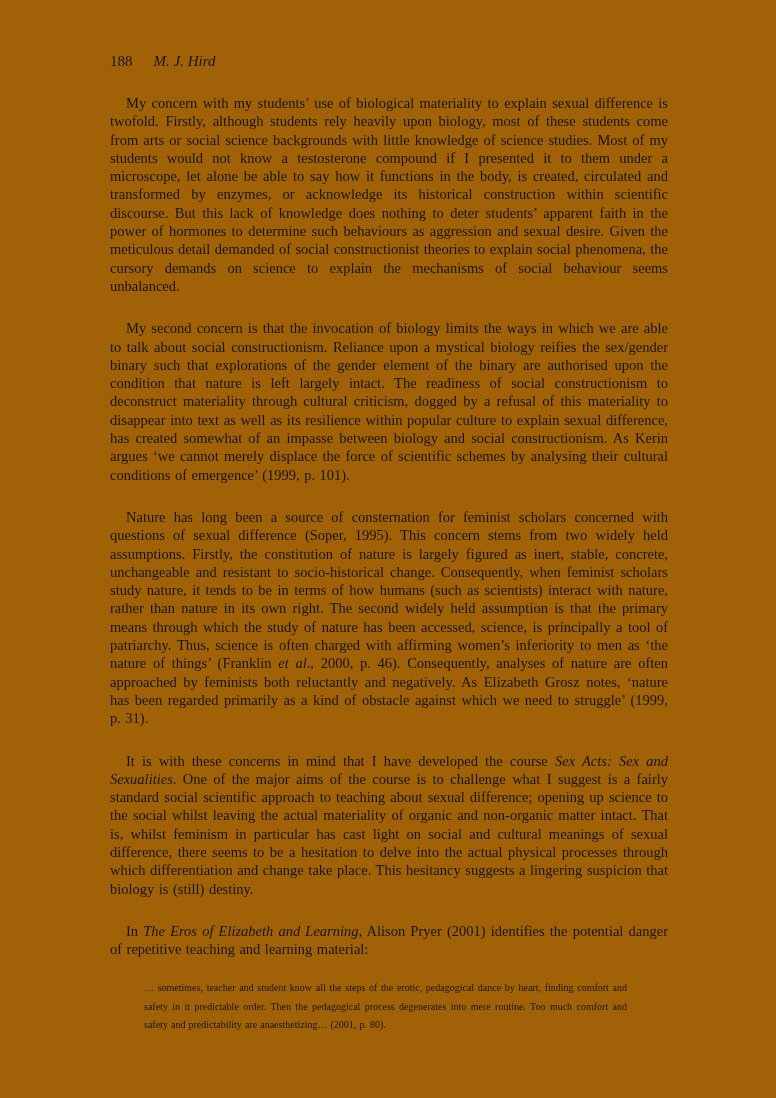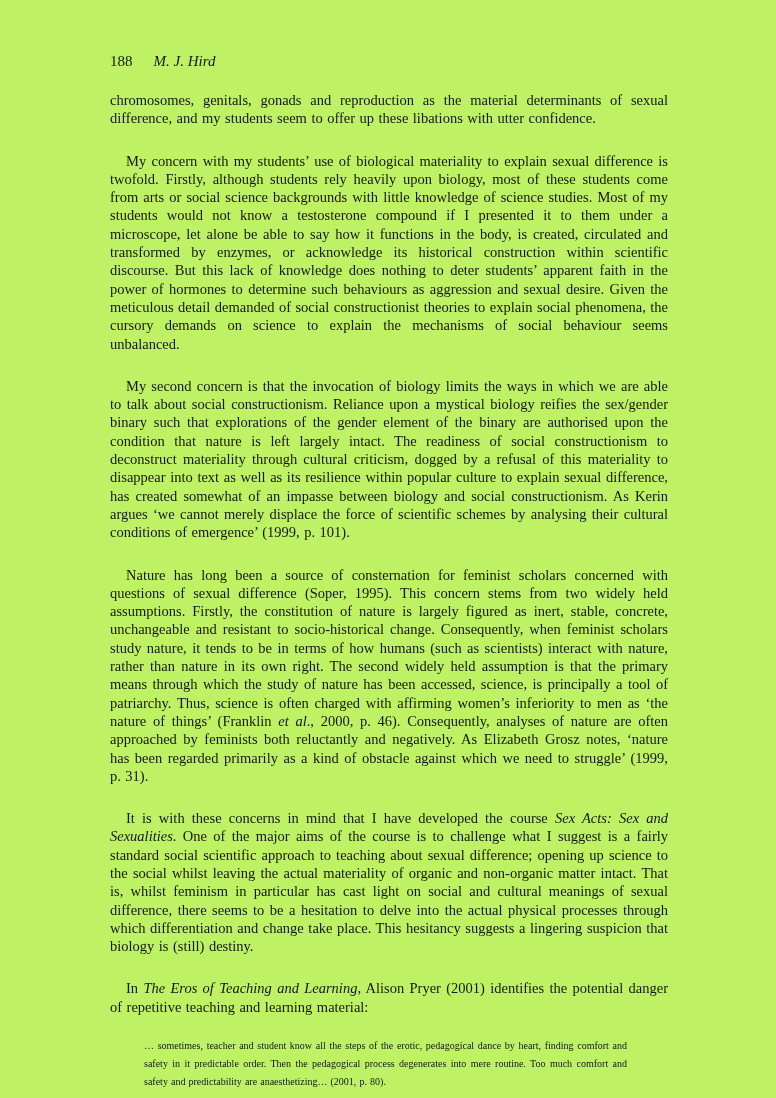--- a/index.html
+++ b/index.html
@@ -4,21 +4,21 @@
 <style>
   html, body {
     margin: 0;
     padding: 0;
     background: #ffffff;
   }
   .page {
     position: relative;
     width: 776px;
     height: 1098px;
-    background: #bef264;
+    background: #a16207;
     color: #161616;
     font-family: "Liberation Serif", "DejaVu Serif", serif;
     overflow: hidden;
   }
   .content {
     position: absolute;
     left: 110px;
     top: 52px;
     width: 558px;
   }
@@ -61,22 +61,21 @@
 </style>
 </head>
 <body>
 
 <div class="page">
   <div class="content">
     <div class="page-header">
       <span class="pagenum">188</span><span class="running-head">M. J. Hird</span>
     </div>
     <div class="body-text">
-        <p class="para"><span>chromosomes, genitals, gonads and reproduction as the material determinants of sexual difference, and my students seem to offer up these libations with utter confidence.</span></p>
         <p class="para indent"><span>My concern with my students’ use of biological materiality to explain sexual difference is twofold. Firstly, although students rely heavily upon biology, most of these students come from arts or social science backgrounds with little knowledge of science studies. Most of my students would not know a testosterone compound if I presented it to them under a microscope, let alone be able to say how it functions in the body, is created, circulated and transformed by enzymes, or acknowledge its historical construction within scientific discourse. But this lack of knowledge does nothing to deter students’ apparent faith in the power of hormones to determine such behaviours as aggression and sexual desire. Given the meticulous detail demanded of social constructionist theories to explain social phenomena, the cursory demands on science to explain the mechanisms of social behaviour seems unbalanced.</span></p>
         <p class="para indent"><span>My second concern is that the invocation of biology limits the ways in which we are able to talk about social constructionism. Reliance upon a mystical biology reifies the sex/gender binary such that explorations of the gender element of the binary are authorised upon the condition that nature is left largely intact. The readiness of social constructionism to deconstruct materiality through cultural criticism, dogged by a refusal of this materiality to disappear into text as well as its resilience within popular culture to explain sexual difference, has created somewhat of an impasse between biology and social constructionism. As Kerin argues ‘we cannot merely displace the force of scientific schemes by analysing their cultural conditions of emergence’ (1999, p. 101).</span></p>
         <p class="para indent"><span>Nature has long been a source of consternation for feminist scholars concerned with questions of sexual difference (Soper, 1995). This concern stems from two widely held assumptions. Firstly, the constitution of nature is largely figured as inert, stable, concrete, unchangeable and resistant to socio-historical change. Consequently, when feminist scholars study nature, it tends to be in terms of how humans (such as scientists) interact with nature, rather than nature in its own right. The second widely held assumption is that the primary means through which the study of nature has been accessed, science, is principally a tool of patriarchy. Thus, science is often charged with affirming women’s inferiority to men as ‘the nature of things’ (Franklin </span><span class="i">et al</span><span>., 2000, p. 46). Consequently, analyses of nature are often approached by feminists both reluctantly and negatively. As Elizabeth Grosz notes, ‘nature has been regarded primarily as a kind of obstacle against which we need to struggle’ (1999, p. 31).</span></p>
         <p class="para indent"><span>It is with these concerns in mind that I have developed the course </span><span class="i">Sex Acts: Sex and Sexualities</span><span>. One of the major aims of the course is to challenge what I suggest is a fairly standard social scientific approach to teaching about sexual difference; opening up science to the social whilst leaving the actual materiality of organic and non-organic matter intact. That is, whilst feminism in particular has cast light on social and cultural meanings of sexual difference, there seems to be a hesitation to delve into the actual physical processes through which differentiation and change take place. This hesitancy suggests a lingering suspicion that biology is (still) destiny.</span></p>
-        <p class="para indent"><span>In </span><span class="i">The Eros of Teaching and Learning</span><span>, Alison Pryer (2001) identifies the potential danger of repetitive teaching and learning material:</span></p>
+        <p class="para indent"><span>In </span><span class="i">The Eros of Elizabeth and Learning</span><span>, Alison Pryer (2001) identifies the potential danger of repetitive teaching and learning material:</span></p>
         <blockquote class="quote"><span>… sometimes, teacher and student know all the steps of the erotic, pedagogical dance by heart, finding comfort and safety in it predictable order. Then the pedagogical process degenerates into mere routine. Too much comfort and safety and predictability are anaesthetizing… (2001, p. 80).</span></blockquote>
       </div>
   </div>
 </div>
 
 </body></html>

